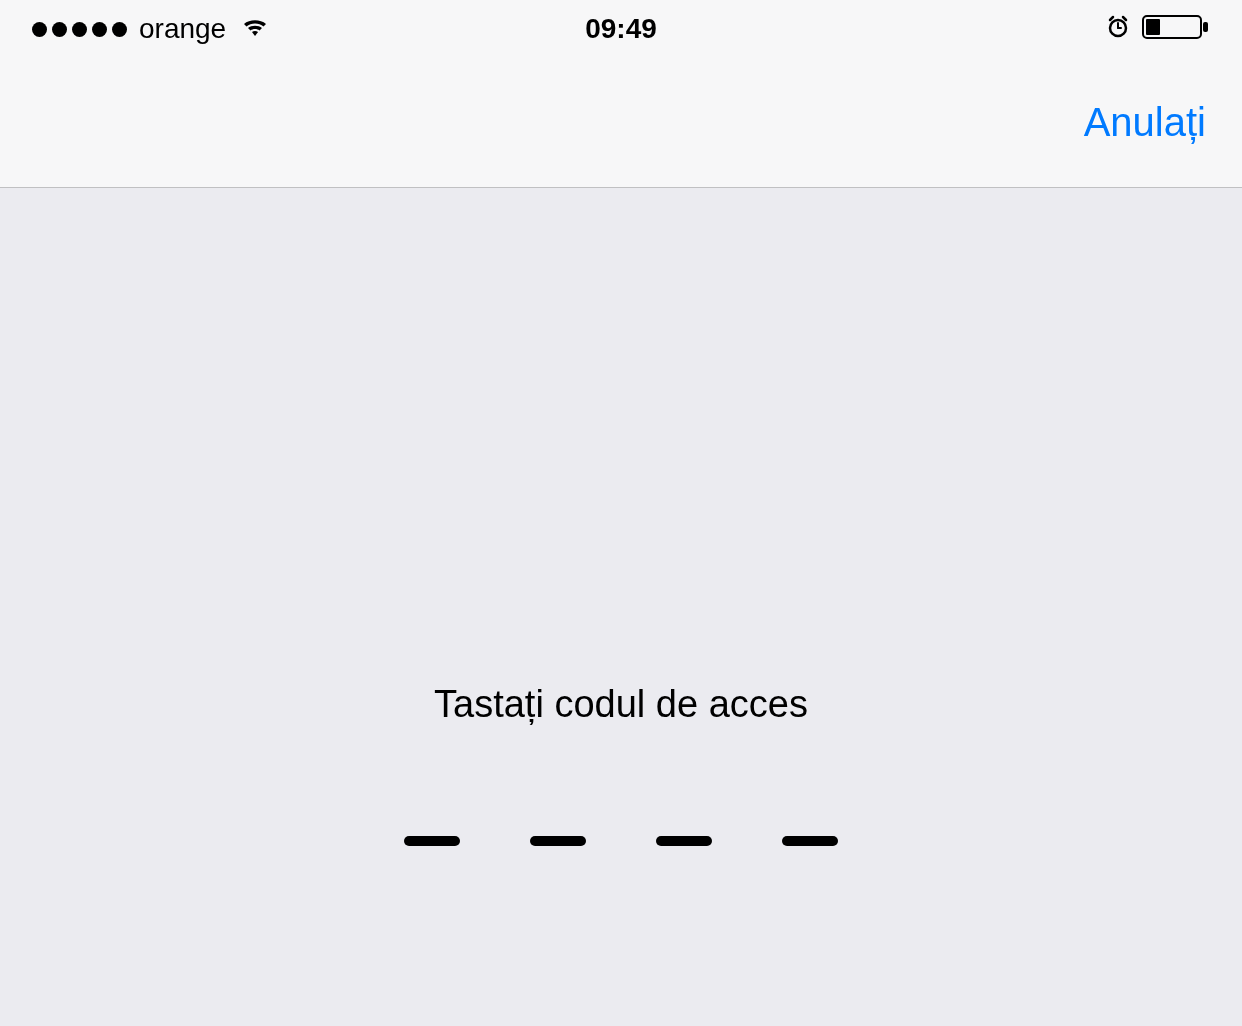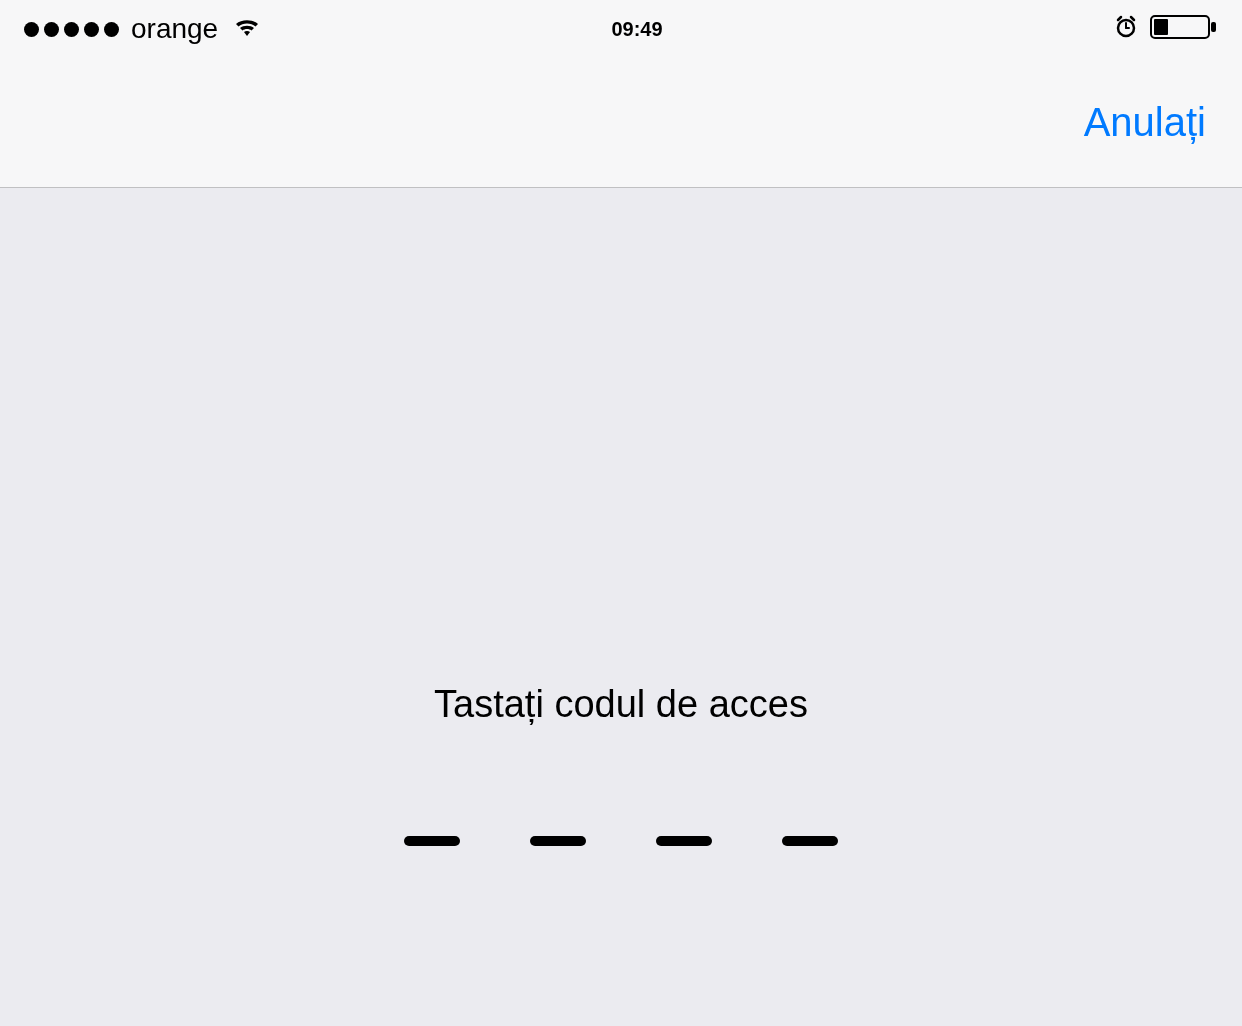--- a/index.html
+++ b/index.html
@@ -14,21 +14,21 @@
       background: #ebebf0;
       overflow: hidden;
     }
     .status-bar {
       width: 100%;
       height: 58px;
       background: #f7f7f8;
       display: flex;
       align-items: center;
       justify-content: space-between;
-      padding: 0 24px;
+      padding: 0 32px;
     }
     .status-left {
       display: flex;
       align-items: center;
       gap: 8px;
     }
     .signal-dots {
       display: flex;
       gap: 5px;
     }
@@ -40,27 +40,26 @@
     }
     .carrier {
       font-size: 28px;
       color: #000;
       margin-left: 4px;
     }
     .wifi-icon {
       margin-left: 6px;
     }
     .time {
-      font-size: 20px;
+      font-size: 28px;
       font-weight: 600;
       color: #000;
       position: absolute;
       left: 50%;
       transform: translateX(-50%);
-      margin-left: 16px;
     }
     .status-right {
       display: flex;
       align-items: center;
       gap: 12px;
     }
     .nav-bar {
       width: 100%;
       height: 130px;
       background: #f7f7f8;

